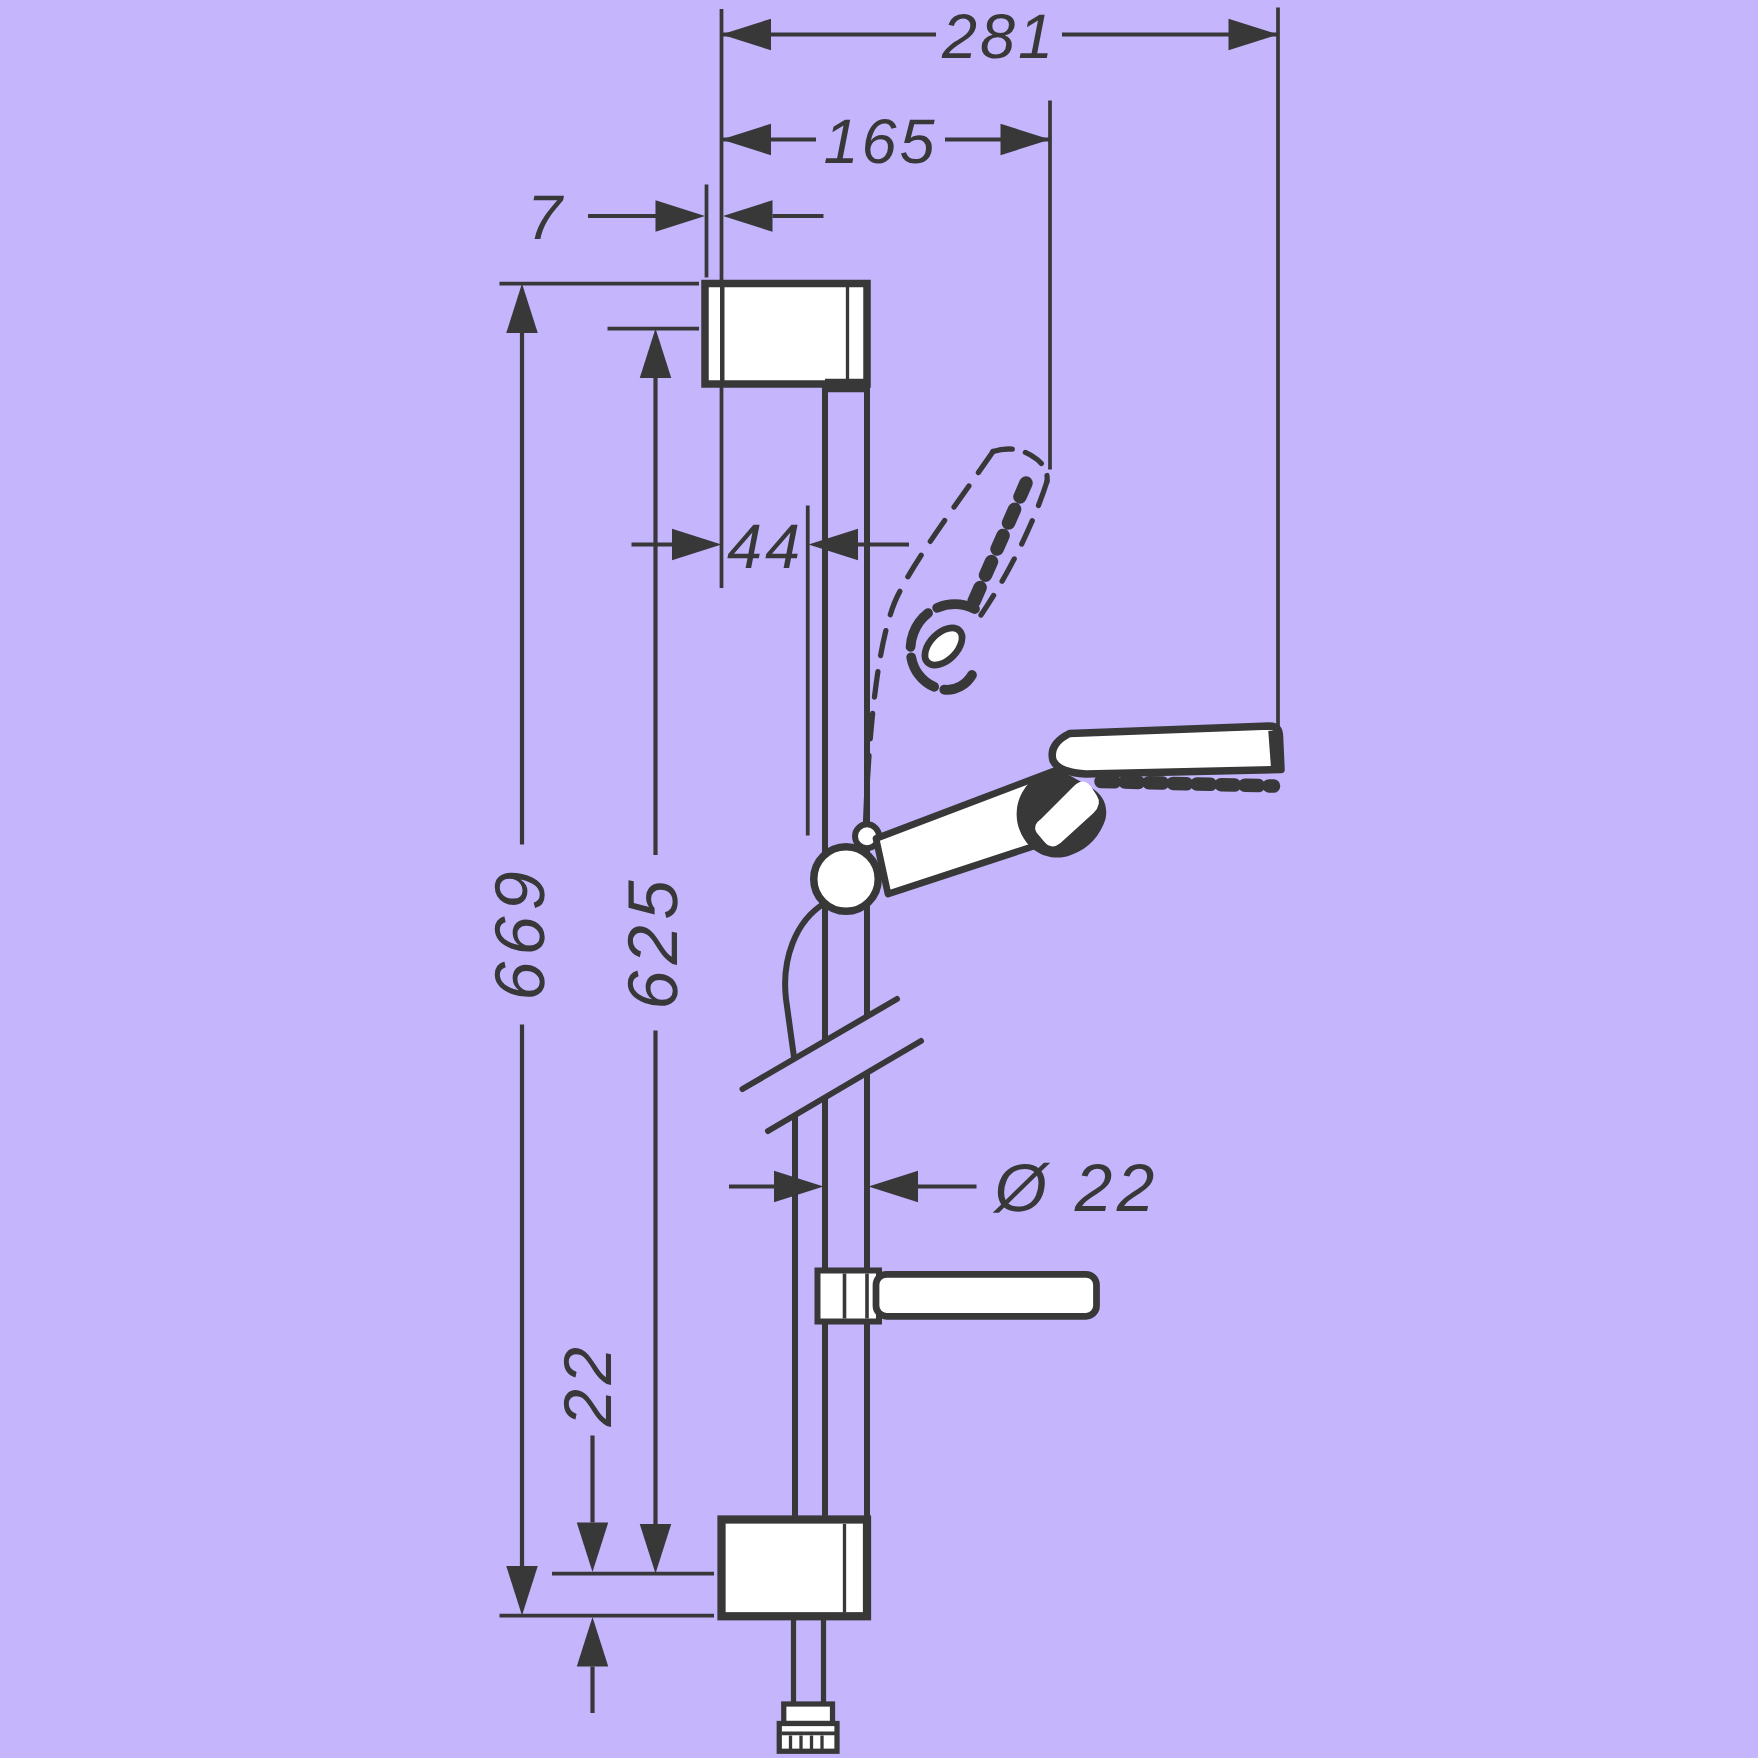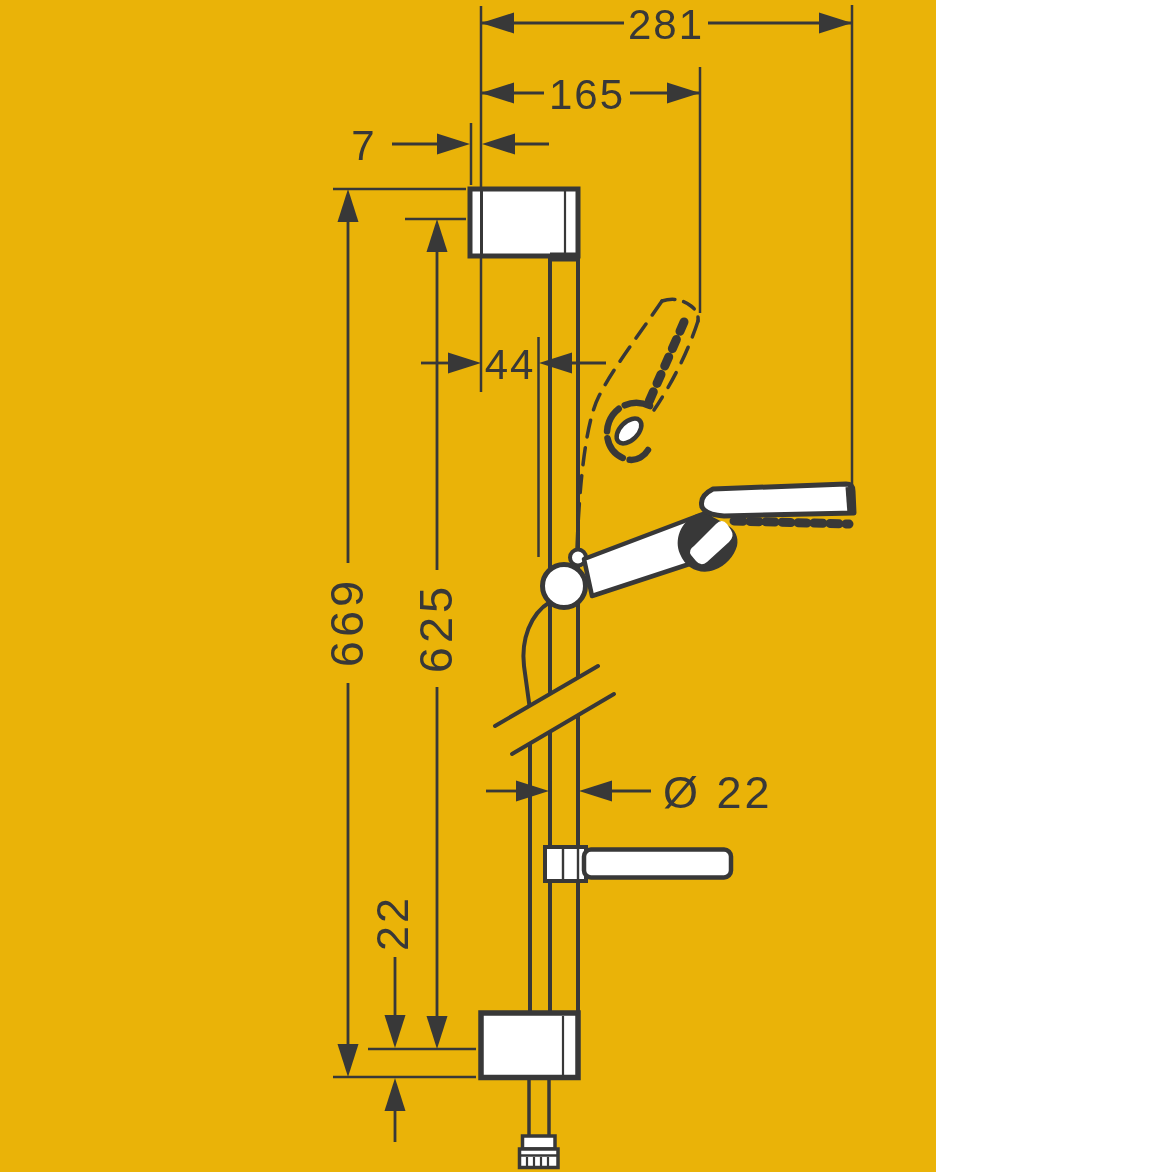--- a/index.html
+++ b/index.html
@@ -1,16 +1,16 @@
 <!DOCTYPE html>
 <html><head>
 <meta charset="utf-8">
 <style>
   html,body{margin:0;padding:0;background:#ffffff;}
-  .stage{width:936px;height:1172px;background:#eab308;position:relative;overflow:hidden;}
+  .stage{width:1172px;height:1172px;background:#c4b5fd;position:relative;overflow:hidden;font-style:italic;}
   svg{display:block;}
   .ink-stroke{stroke:#383838;fill:none;}
   .ink-fill{fill:#383838;stroke:none;}
   .paper-fill{fill:#ffffff;}
   text{font-family:"Liberation Sans", sans-serif;fill:#383838;}
   .dim-text{font-size:42px;letter-spacing:2px;}
   .dim-text-lg{font-size:47px;letter-spacing:4px;}
   .dim-text-md{font-size:45px;letter-spacing:3px;}
 </style>
 </head>

